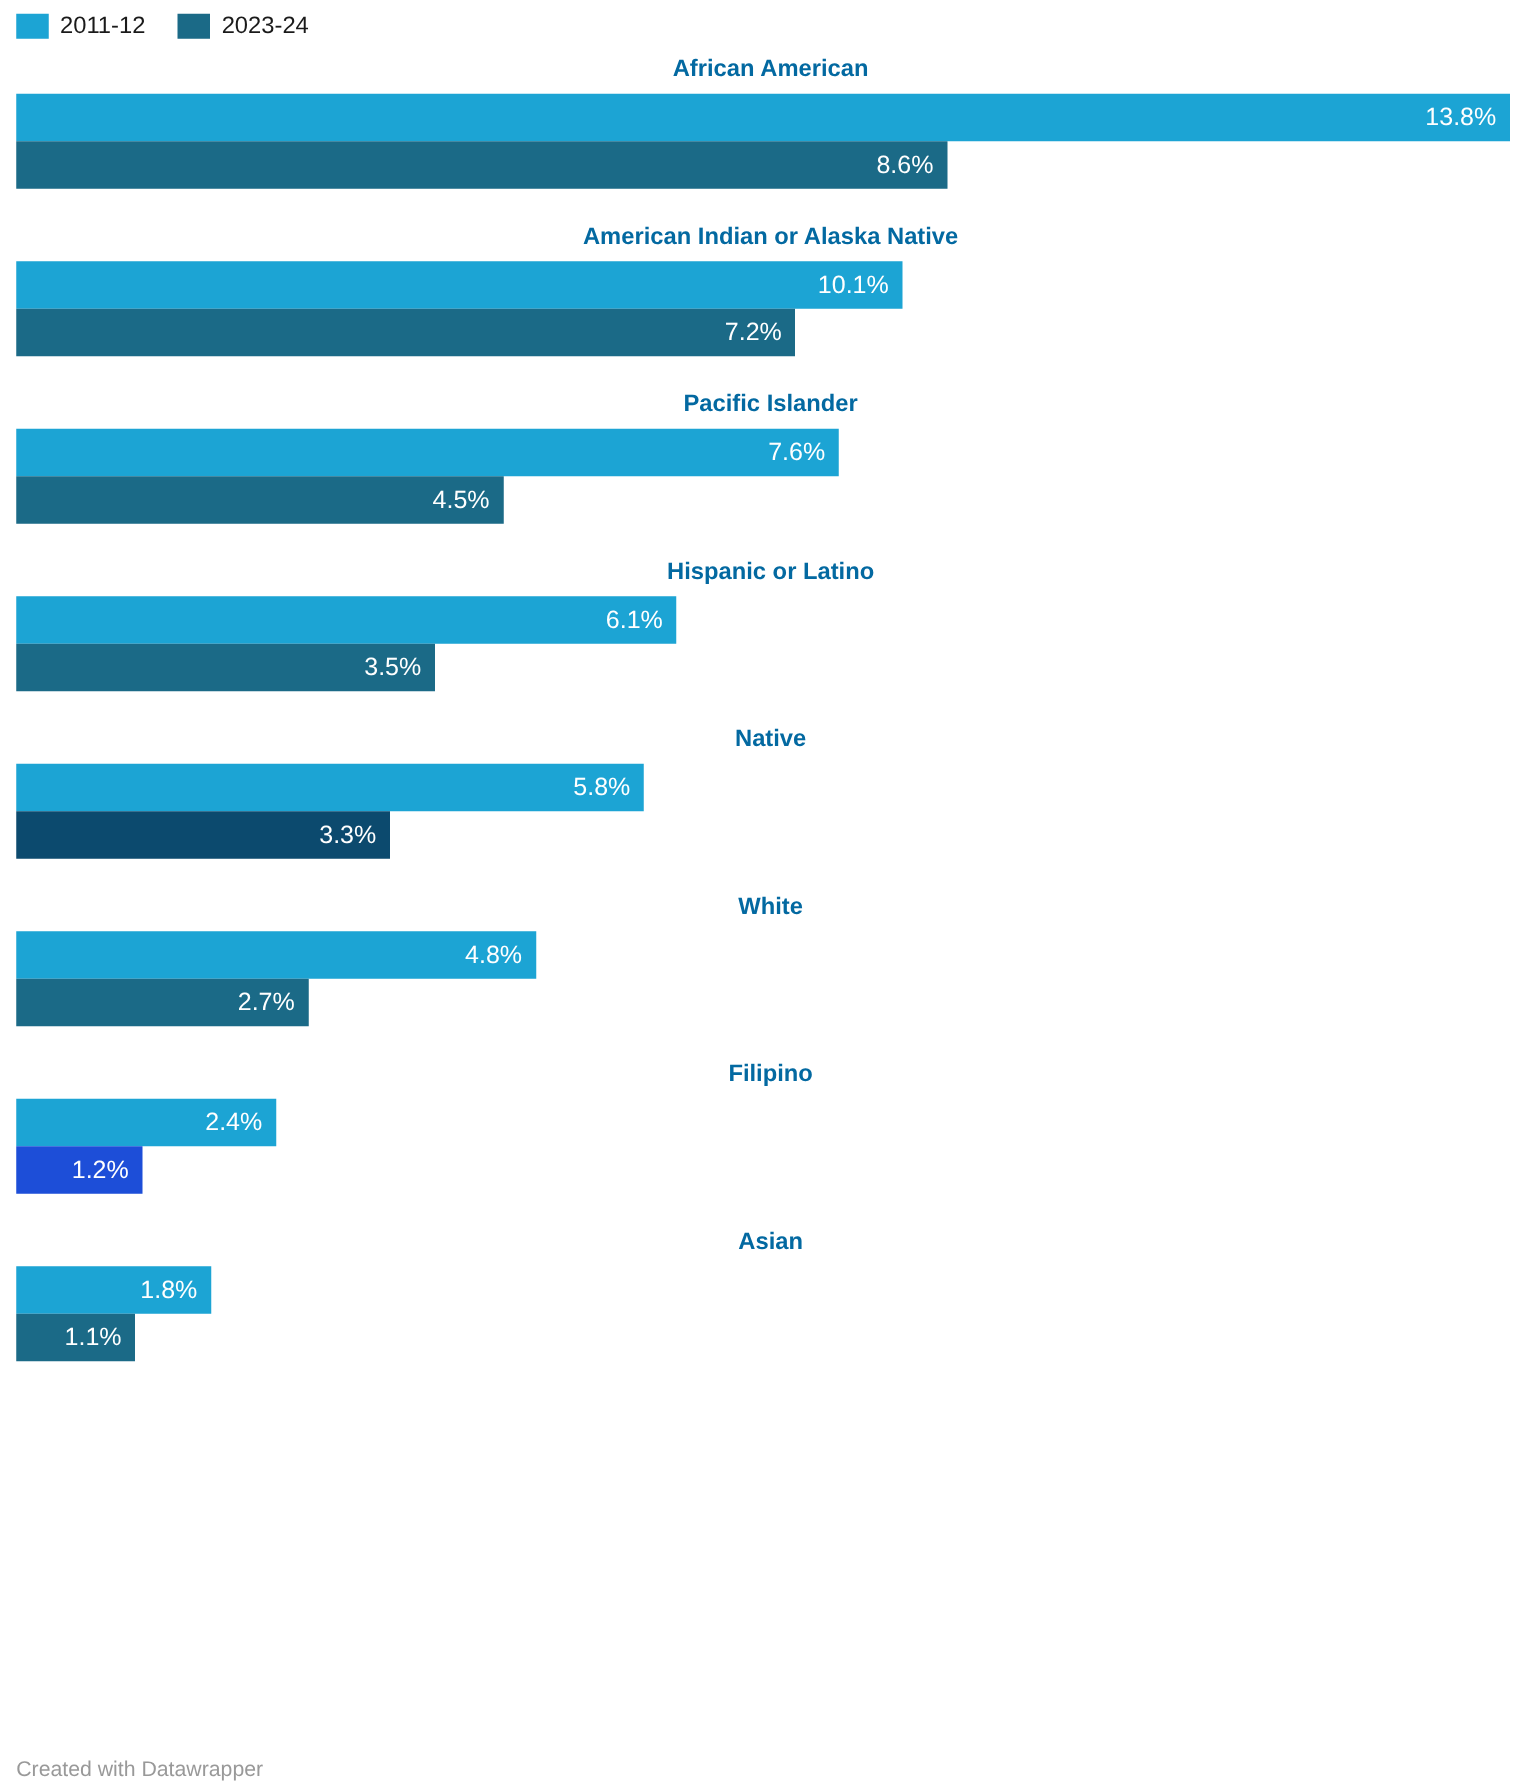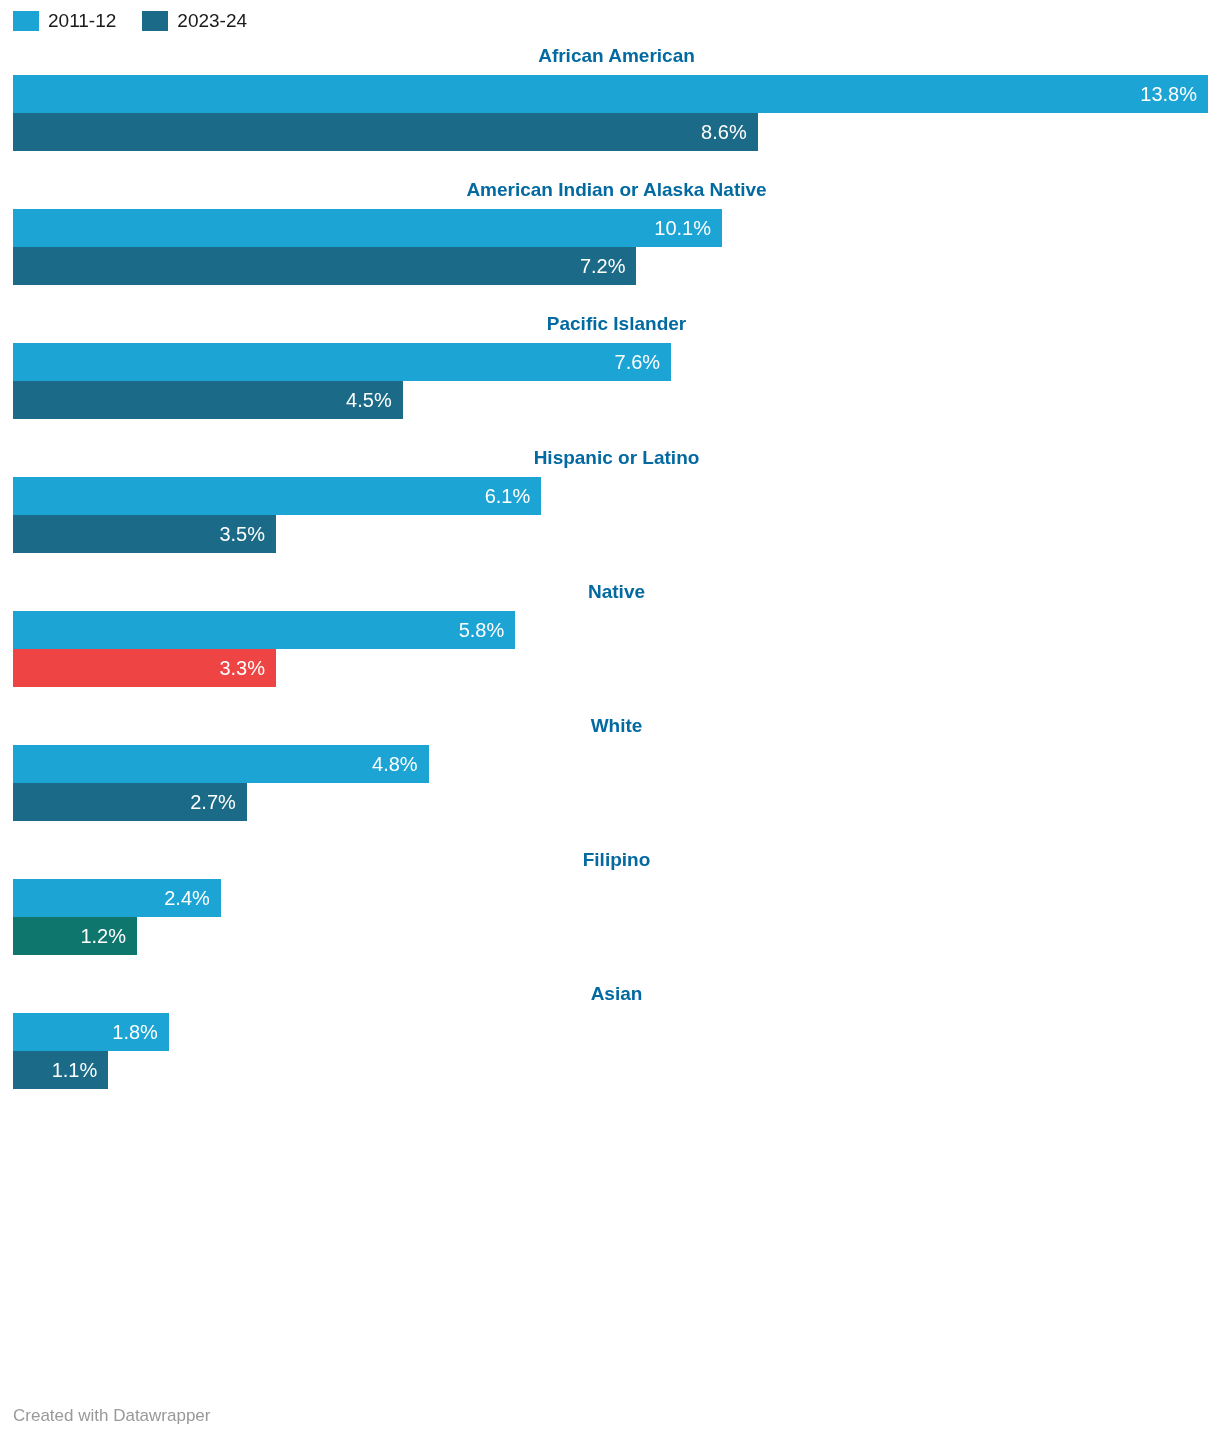--- a/index.html
+++ b/index.html
@@ -167,36 +167,36 @@
       </div>
       <div class="bar-group">
         <div class="group-label">Hispanic or Latino</div>
         <div class="bars">
           <div class="bar-row">
             <div class="bar" style="background: rgb(28, 164, 212); width: 528.225px;">
               <span class="bar-value">6.1%</span>
             </div>
           </div>
           <div class="bar-row">
-            <div class="bar" style="background: rgb(27, 106, 135); width: 263px;">
+            <div class="bar" style="background: rgb(27, 106, 135); width: 335px;">
               <span class="bar-value">3.5%</span>
             </div>
           </div>
         </div>
       </div>
       <div class="bar-group">
         <div class="group-label">Native</div>
         <div class="bars">
           <div class="bar-row">
             <div class="bar" style="background: rgb(28, 164, 212); width: 502.246px;">
               <span class="bar-value">5.8%</span>
             </div>
           </div>
           <div class="bar-row">
-            <div class="bar" style="background: #ef4444; width: 263px; padding-left: 12px;">
+            <div class="bar" style="background: #0c4a6e; width: 299px; padding-left: 12px;">
               <span class="bar-value">3.3%</span>
             </div>
           </div>
         </div>
       </div>
       <div class="bar-group">
         <div class="group-label">White</div>
         <div class="bars">
           <div class="bar-row">
             <div class="bar" style="background: rgb(28, 164, 212); width: 415.652px;">
@@ -212,21 +212,21 @@
       </div>
       <div class="bar-group">
         <div class="group-label">Filipino</div>
         <div class="bars">
           <div class="bar-row">
             <div class="bar" style="background: rgb(28, 164, 212); width: 207.826px;">
               <span class="bar-value">2.4%</span>
             </div>
           </div>
           <div class="bar-row">
-            <div class="bar" style="background: #0f766e; width: 124px; padding-left: 37px;">
+            <div class="bar" style="background: #1d4ed8; width: 101px; padding-left: 37px;">
               <span class="bar-value">1.2%</span>
             </div>
           </div>
         </div>
       </div>
       <div class="bar-group">
         <div class="group-label">Asian</div>
         <div class="bars">
           <div class="bar-row">
             <div class="bar" style="background: rgb(28, 164, 212); width: 155.87px;">

